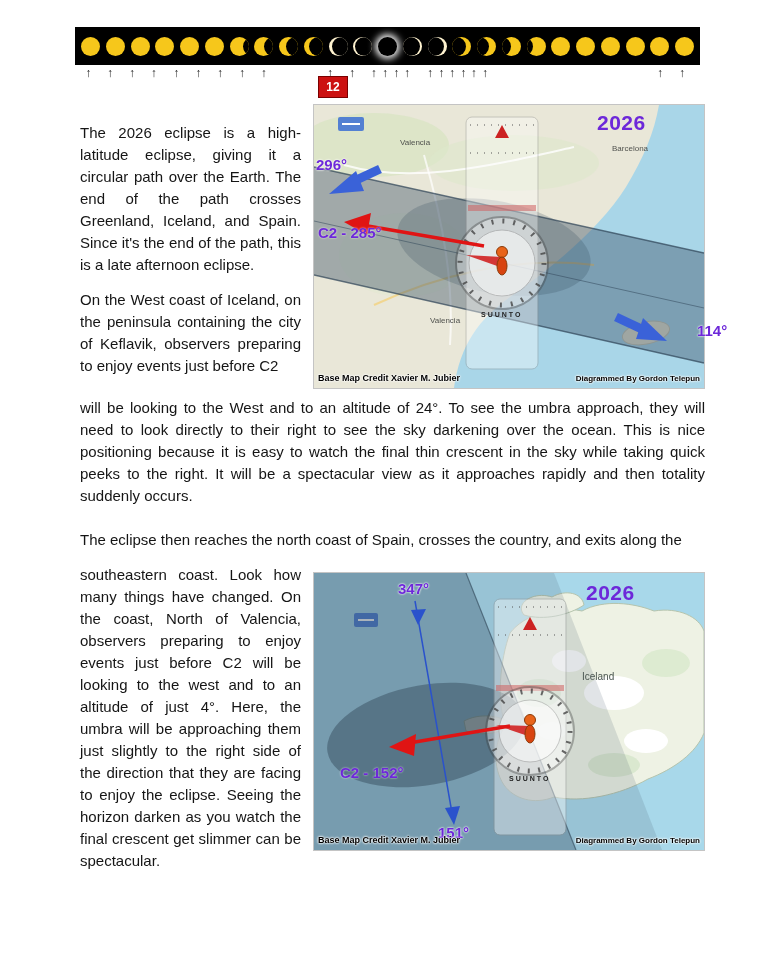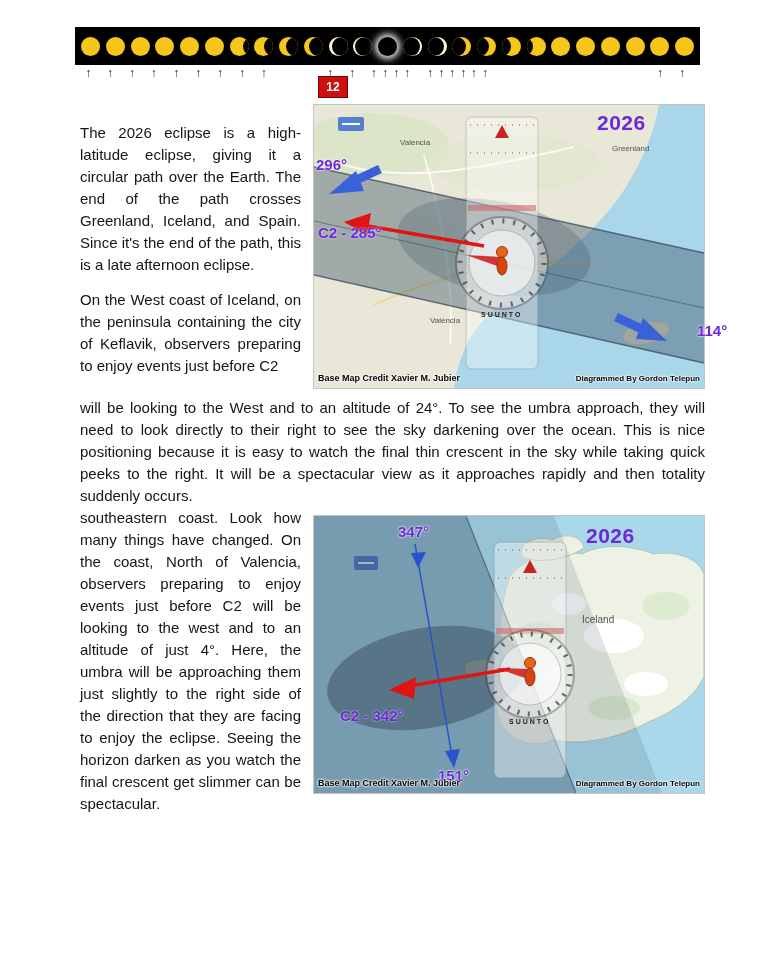--- a/index.html
+++ b/index.html
@@ -198,31 +198,32 @@
         <polygon points="15,89 42,66 50,86" fill="#3a62d8"></polygon>
 
         <line x1="302" y1="212" x2="334" y2="227" stroke="#3a62d8" stroke-width="9"></line>
         <polygon points="353,236 329,213 322,234" fill="#3a62d8"></polygon>
       </svg>
       <div class="map-label map-title" style="left:283px; top:6px;">2026</div>
       <div class="map-label lbl-blue" style="left:2px; top:52px;">296°</div>
       <div class="map-label lbl-red" style="left:4px; top:120px;">C2 - 285°</div>
       <div class="map-label lbl-blue" style="left:340px; top:218px;margin-left:43px;">114°</div>
       <div class="map-label city" style="left:86px; top:34px;">Valencia</div>
-      <div class="map-label city" style="left:298px; top:40px;">Greenland</div>
+      <div class="map-label city" style="left:298px; top:40px;">Barcelona</div>
       <div class="map-label city" style="left:116px; top:212px;">Valencia</div>
       <div class="map-label brand" style="left:167px; top:206px;">SUUNTO</div>
       <div class="map-label credit" style="left:4px; bottom:4px;">Base Map Credit Xavier M. Jubier</div>
       <div class="map-label credit credit-sm" style="right:4px; bottom:4px;">Diagrammed By Gordon Telepun</div>
     </figure>
 
     <p class="p-first">The 2026 eclipse is a high-latitude eclipse, giving it a circular path over the Earth. The end of the path crosses Greenland, Iceland, and Spain. Since it's the end of the path, this is a late afternoon eclipse.</p>
     <p>On the West coast of Iceland, on the peninsula containing the city of Keflavik, observers preparing to enjoy events just before C2</p>
     <p class="p-clear">will be looking to the West and to an altitude of 24°. To see the umbra approach, they will need to look directly to their right to see the sky darkening over the ocean. This is nice positioning because it is easy to watch the final thin crescent in the sky while taking quick peeks to the right. It will be a spectacular view as it approaches rapidly and then totality suddenly occurs.</p>
 
+    <p class="p-gap">The eclipse then reaches the north coast of Spain, crosses the country, and exits along the</p>
 
     <figure class="map map2">
       <svg viewBox="0 0 390 277" width="390" height="277">
         <rect width="390" height="277" fill="#a8d8ea"></rect>
         <path d="M196,60 C210,42 240,32 268,38 C290,26 320,30 340,38 C365,34 385,44 390,58 L390,160 C382,180 360,196 334,206 C306,222 268,230 240,224 C220,232 200,226 190,212 C178,194 180,168 192,152 C182,132 186,86 196,60 Z" fill="#eef2e4" stroke="#b5c4ad"></path>
         <path d="M210,42 C200,30 220,18 238,24 C252,16 268,20 270,32 C255,42 230,48 210,42 Z" fill="#eef2e4" stroke="#b5c4ad"></path>
         <path d="M150,148 C165,140 185,142 196,150 C190,160 170,164 152,158 Z" fill="#e8eede" stroke="#b5c4ad"></path>
         <ellipse cx="300" cy="120" rx="30" ry="17" fill="#ffffff"></ellipse>
         <ellipse cx="255" cy="88" rx="17" ry="11" fill="#ffffff"></ellipse>
         <ellipse cx="332" cy="168" rx="22" ry="12" fill="#ffffff"></ellipse>
@@ -255,21 +256,21 @@
           <polygon points="182,152 216,153 214,163" fill="#d02222" opacity="0.9"></polygon>
           <circle cx="216" cy="147" r="5.5" fill="#e8641a" stroke="#8a3a08"></circle>
           <ellipse cx="216" cy="161" rx="5" ry="9" fill="#d84410" stroke="#8a3a08"></ellipse>
         </g>
 
         <line x1="196" y1="153" x2="95" y2="170" stroke="#e01414" stroke-width="3.5"></line>
         <polygon points="75,174 102,161 100,183" fill="#e01414"></polygon>
       </svg>
       <div class="map-label map-title" style="left:272px; top:8px;">2026</div>
       <div class="map-label lbl-blue" style="left:84px; top:8px;">347°</div>
-      <div class="map-label lbl-red" style="left:26px; top:192px;">C2 - 342°</div>
+      <div class="map-label lbl-red" style="left:26px; top:192px;">C2 - 152°</div>
       <div class="map-label lbl-blue" style="left:124px; top:252px;">151°</div>
       <div class="map-label country" style="left:268px; top:98px;">Iceland</div>
       <div class="map-label brand" style="left:195px; top:202px;">SUUNTO</div>
       <div class="map-label credit" style="left:4px; bottom:4px;">Base Map Credit Xavier M. Jubier</div>
       <div class="map-label credit credit-sm" style="right:4px; bottom:4px;">Diagrammed By Gordon Telepun</div>
     </figure>
 
     <p>southeastern coast. Look how many things have changed. On the coast, North of Valencia, observers preparing to enjoy events just before C2 will be looking to the west and to an altitude of just 4°. Here, the umbra will be approaching them just slightly to the right side of the direction that they are facing to enjoy the eclipse. Seeing the horizon darken as you watch the final crescent get slimmer can be spectacular.</p>
 
   </div>

